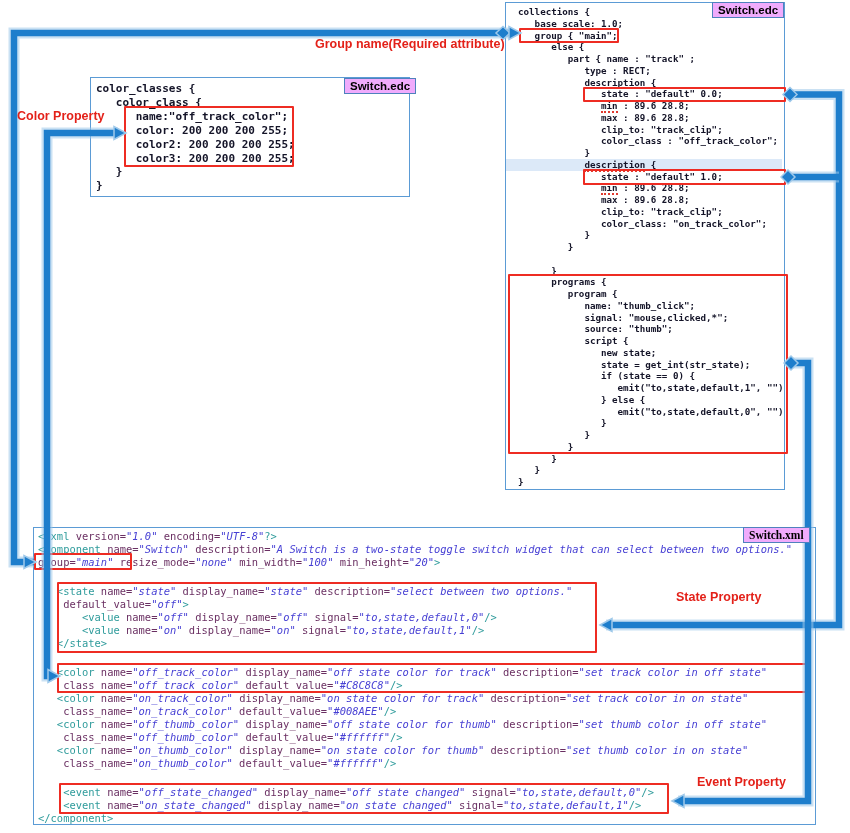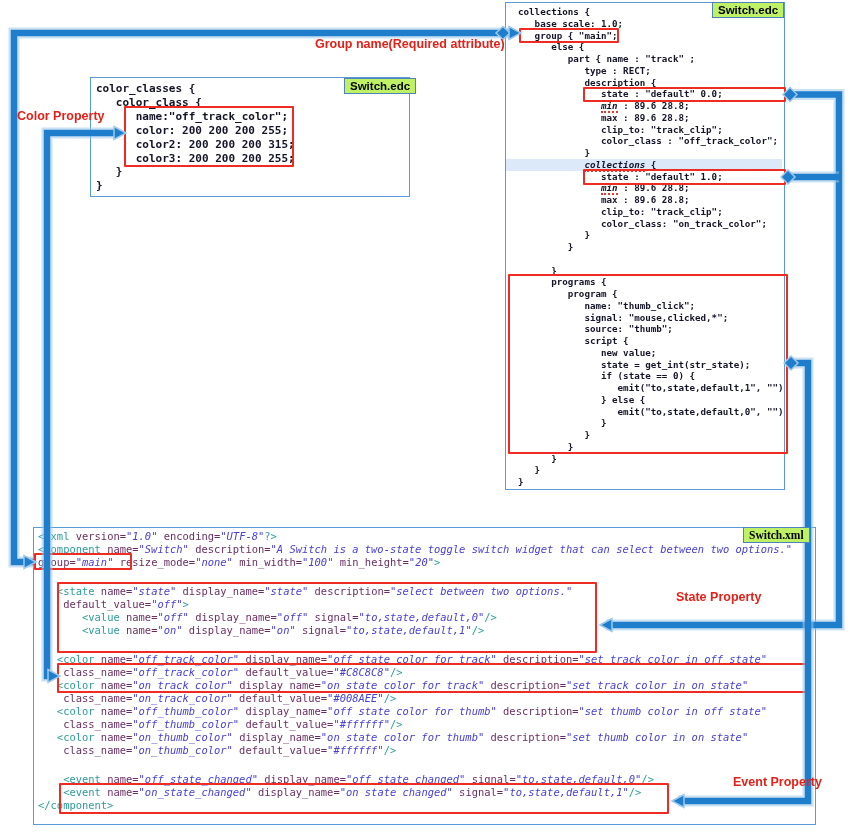--- a/index.html
+++ b/index.html
@@ -15,29 +15,29 @@
 
   .cl{white-space:pre;}
   #edc-top .cl{font:bold 9.2px "DejaVu Sans Mono",monospace;line-height:11.75px;color:#141428;}
   #edc-left .cl{font:bold 11px "DejaVu Sans Mono",monospace;line-height:13.9px;color:#141428;}
   .xl{white-space:pre;font:10.45px "DejaVu Sans Mono",monospace;line-height:13px;color:#222;}
   .xl.blank{height:16px;line-height:16px;}
   .x-t{color:#2e9b9b;}
   .x-a{color:#6a2f62;}
   .x-v{color:#4740d4;font-style:italic;}
   .x-p{color:#222;}
-  .sq{border-bottom:2px dotted #e03a2f;font-style:italic;}
+  .sq{border-bottom:2px dotted #e03a2f;}
 
   .hl{position:absolute;left:0;right:2px;top:156px;height:12px;background:#dce9f8;z-index:-1;}
 
   
   .rbox{position:absolute;border:2px solid #ee2c23;border-radius:1px;pointer-events:none;z-index:3;box-sizing:border-box;}
 
   
-  .fbadge{position:absolute;background:#bef264;border:1px solid #4f81bd;color:#000;
+  .fbadge{position:absolute;background:#f0abfc;border:1px solid #4f81bd;color:#000;
           font:bold 11.5px "Liberation Sans",sans-serif;padding:1px 5px;z-index:5;white-space:nowrap;}
 
   
   .note{position:absolute;font:bold 12.5px "Liberation Sans",sans-serif;color:#e32119;
         z-index:6;white-space:nowrap;text-align:center;}
 
   
   #conn{position:absolute;left:0;top:0;z-index:4;pointer-events:none;}
   .glow{fill:none;stroke:#9fc9ea;stroke-width:11;opacity:.55;}
   .arrow{fill:none;stroke:#1e7ecc;stroke-width:6.5;}
@@ -57,37 +57,37 @@
         <div class="cl">      else {</div>
         <div class="cl">         part { name : "track" ;</div>
         <div class="cl">            type : RECT;</div>
         <div class="cl">            description {</div>
         <div class="cl">               state : "default" 0.0;</div>
         <div class="cl">               <span class="sq">min</span> : 89.6 28.8;</div>
         <div class="cl">               max : 89.6 28.8;</div>
         <div class="cl">               clip_to: "track_clip";</div>
         <div class="cl">               color_class : "off_track_color";</div>
         <div class="cl">            }</div>
-        <div class="cl">            <span class="sq">collections</span> {</div>
+        <div class="cl">            <span class="sq">description</span> {</div>
         <div class="cl">               state : "default" 1.0;</div>
         <div class="cl">               <span class="sq">min</span> : 89.6 28.8;</div>
         <div class="cl">               max : 89.6 28.8;</div>
         <div class="cl">               clip_to: "track_clip";</div>
         <div class="cl">               color_class: "on_track_color";</div>
         <div class="cl">            }</div>
         <div class="cl">         }</div>
         <div class="cl">&nbsp;</div>
         <div class="cl">      }</div>
         <div class="cl">      programs {</div>
         <div class="cl">         program {</div>
         <div class="cl">            name: "thumb_click";</div>
         <div class="cl">            signal: "mouse,clicked,*";</div>
         <div class="cl">            source: "thumb";</div>
         <div class="cl">            script {</div>
-        <div class="cl">               new value;</div>
+        <div class="cl">               new state;</div>
         <div class="cl">               state = get_int(str_state);</div>
         <div class="cl">               if (state == 0) {</div>
         <div class="cl">                  emit("to,state,default,1", "");</div>
         <div class="cl">               } else {</div>
         <div class="cl">                  emit("to,state,default,0", "");</div>
         <div class="cl">               }</div>
         <div class="cl">            }</div>
         <div class="cl">         }</div>
         <div class="cl">      }</div>
         <div class="cl">   }</div>
@@ -95,38 +95,39 @@
       </div>
   </div>
   <div class="fbadge" style="left:712px;top:2px;">Switch.edc</div>
 
   <div class="codebox" id="edc-left">
     <div id="edc-left-code">
         <div class="cl">color_classes {</div>
         <div class="cl">   color_class {</div>
         <div class="cl">      name:"off_track_color";</div>
         <div class="cl">      color: 200 200 200 255;</div>
-        <div class="cl">      color2: 200 200 200 315;</div>
+        <div class="cl">      color2: 200 200 200 255;</div>
         <div class="cl">      color3: 200 200 200 255;</div>
         <div class="cl">   }</div>
         <div class="cl">}</div>
       </div>
   </div>
   <div class="fbadge" style="left:344px;top:78px;">Switch.edc</div>
 
   <div class="codebox" id="xml-box">
     <div id="xml-code">
         <div class="xl"><span class="x-t">&lt;?xml </span><span class="x-a">version=</span><span class="x-v">"1.0"</span><span class="x-p"> </span><span class="x-a">encoding=</span><span class="x-v">"UTF-8"</span><span class="x-t">?&gt;</span></div>
         <div class="xl"><span class="x-t">&lt;component </span><span class="x-a">name=</span><span class="x-v">"Switch"</span><span class="x-p"> </span><span class="x-a">description=</span><span class="x-v">"A Switch is a two-state toggle switch widget that can select between two options."</span></div>
         <div class="xl"><span class="x-a">group=</span><span class="x-v">"main"</span><span class="x-p"> </span><span class="x-a">resize_mode=</span><span class="x-v">"none"</span><span class="x-p"> </span><span class="x-a">min_width=</span><span class="x-v">"100"</span><span class="x-p"> </span><span class="x-a">min_height=</span><span class="x-v">"20"</span><span class="x-t">&gt;</span></div>
         <div class="xl blank">&nbsp;</div>
         <div class="xl"><span class="x-p">   </span><span class="x-t">&lt;state </span><span class="x-a">name=</span><span class="x-v">"state"</span><span class="x-p"> </span><span class="x-a">display_name=</span><span class="x-v">"state"</span><span class="x-p"> </span><span class="x-a">description=</span><span class="x-v">"select between two options."</span></div>
         <div class="xl"><span class="x-p">    </span><span class="x-a">default_value=</span><span class="x-v">"off"</span><span class="x-t">&gt;</span></div>
         <div class="xl"><span class="x-p">       </span><span class="x-t">&lt;value </span><span class="x-a">name=</span><span class="x-v">"off"</span><span class="x-p"> </span><span class="x-a">display_name=</span><span class="x-v">"off"</span><span class="x-p"> </span><span class="x-a">signal=</span><span class="x-v">"to,state,default,0"</span><span class="x-t">/&gt;</span></div>
         <div class="xl"><span class="x-p">       </span><span class="x-t">&lt;value </span><span class="x-a">name=</span><span class="x-v">"on"</span><span class="x-p"> </span><span class="x-a">display_name=</span><span class="x-v">"on"</span><span class="x-p"> </span><span class="x-a">signal=</span><span class="x-v">"to,state,default,1"</span><span class="x-t">/&gt;</span></div>
+        <div class="xl"><span class="x-p">   </span><span class="x-t">&lt;/state&gt;</span></div>
         <div class="xl blank">&nbsp;</div>
         <div class="xl"><span class="x-p">   </span><span class="x-t">&lt;color </span><span class="x-a">name=</span><span class="x-v">"off_track_color"</span><span class="x-p"> </span><span class="x-a">display_name=</span><span class="x-v">"off state color for track"</span><span class="x-p"> </span><span class="x-a">description=</span><span class="x-v">"set track color in off state"</span></div>
         <div class="xl"><span class="x-p">    </span><span class="x-a">class_name=</span><span class="x-v">"off_track_color"</span><span class="x-p"> </span><span class="x-a">default_value=</span><span class="x-v">"#C8C8C8"</span><span class="x-t">/&gt;</span></div>
         <div class="xl"><span class="x-p">   </span><span class="x-t">&lt;color </span><span class="x-a">name=</span><span class="x-v">"on_track_color"</span><span class="x-p"> </span><span class="x-a">display_name=</span><span class="x-v">"on state color for track"</span><span class="x-p"> </span><span class="x-a">description=</span><span class="x-v">"set track color in on state"</span></div>
         <div class="xl"><span class="x-p">    </span><span class="x-a">class_name=</span><span class="x-v">"on_track_color"</span><span class="x-p"> </span><span class="x-a">default_value=</span><span class="x-v">"#008AEE"</span><span class="x-t">/&gt;</span></div>
         <div class="xl"><span class="x-p">   </span><span class="x-t">&lt;color </span><span class="x-a">name=</span><span class="x-v">"off_thumb_color"</span><span class="x-p"> </span><span class="x-a">display_name=</span><span class="x-v">"off state color for thumb"</span><span class="x-p"> </span><span class="x-a">description=</span><span class="x-v">"set thumb color in off state"</span></div>
         <div class="xl"><span class="x-p">    </span><span class="x-a">class_name=</span><span class="x-v">"off_thumb_color"</span><span class="x-p"> </span><span class="x-a">default_value=</span><span class="x-v">"#ffffff"</span><span class="x-t">/&gt;</span></div>
         <div class="xl"><span class="x-p">   </span><span class="x-t">&lt;color </span><span class="x-a">name=</span><span class="x-v">"on_thumb_color"</span><span class="x-p"> </span><span class="x-a">display_name=</span><span class="x-v">"on state color for thumb"</span><span class="x-p"> </span><span class="x-a">description=</span><span class="x-v">"set thumb color in on state"</span></div>
         <div class="xl"><span class="x-p">    </span><span class="x-a">class_name=</span><span class="x-v">"on_thumb_color"</span><span class="x-p"> </span><span class="x-a">default_value=</span><span class="x-v">"#ffffff"</span><span class="x-t">/&gt;</span></div>
         <div class="xl blank">&nbsp;</div>
@@ -172,15 +173,15 @@
 
     <path class="glow" d="M791,363 H808 V801 H678"></path>
     <path class="arrow" d="M791,363 H808 V801 H678"></path>
     <polygon class="head" points="784,363 791,356 798,363 791,370"></polygon>
     <polygon class="head" points="672,801 684,794.5 684,807.5"></polygon>
   </svg>
 
   <div class="note" style="left:315px;top:37px;">Group name(Required attribute)</div>
   <div class="note" style="left:17px;top:109px;">Color Property</div>
   <div class="note" style="left:676px;top:590px;">State Property</div>
-  <div class="note" style="left:697px;top:775px;margin-left:36px;">Event Property</div>
+  <div class="note" style="left:697px;top:775px;">Event Property</div>
 
 </div>
 
 </body></html>

